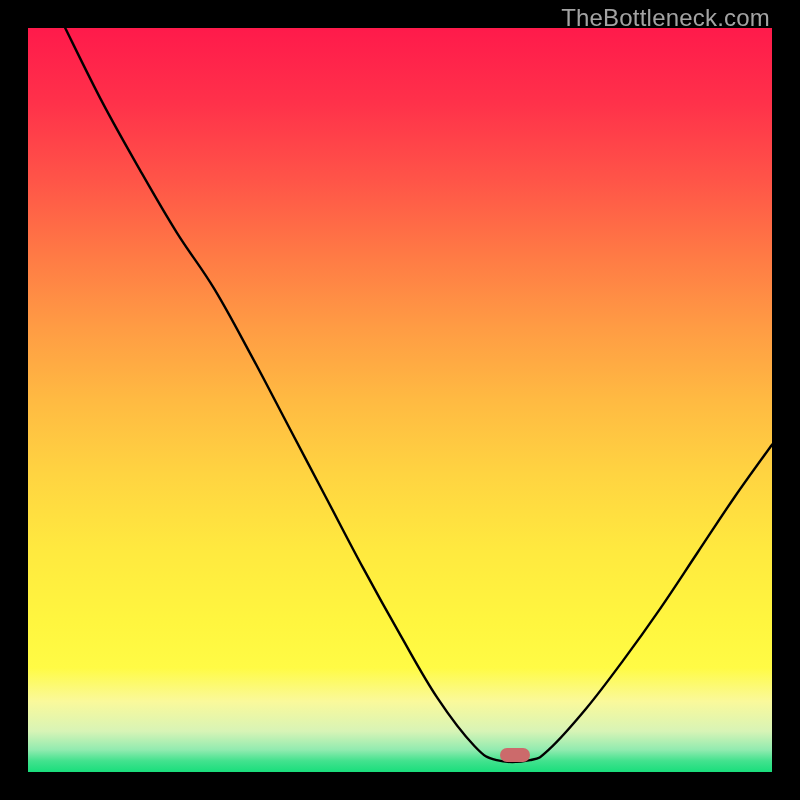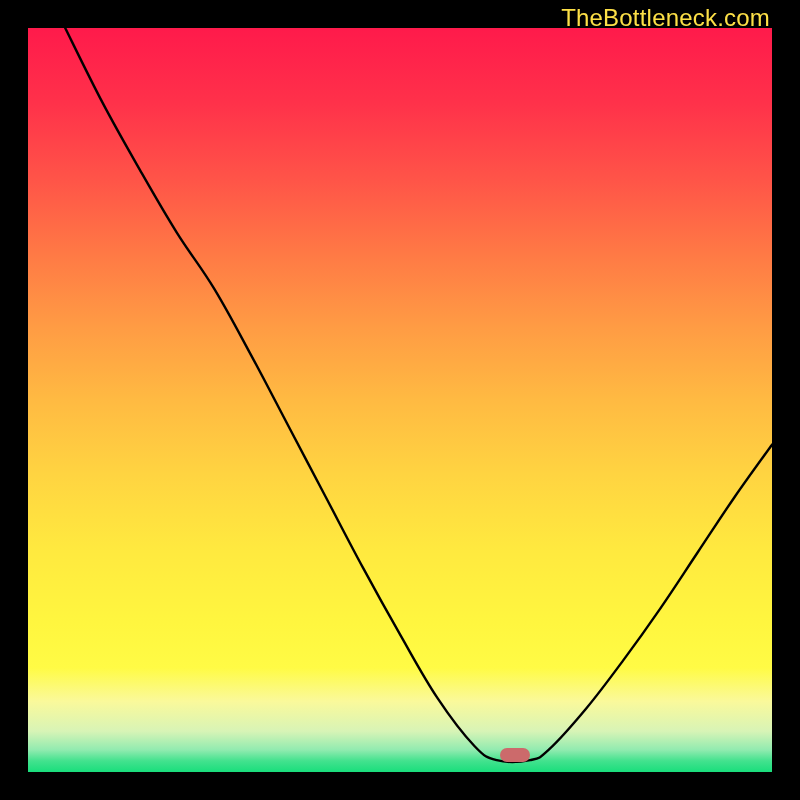--- a/index.html
+++ b/index.html
@@ -22,21 +22,21 @@
     position: absolute;
     top: 0;
     left: 0;
     width: 744px;
     height: 744px;
   }
   .watermark {
     position: absolute;
     top: 4px;
     right: 30px;
-    color: #fde047;
+    color: #a3a3a3;
     font-family: Arial, Helvetica, sans-serif;
     font-size: 24px;
     letter-spacing: 0.2px;
   }
   .marker {
     position: absolute;
     width: 30px;
     height: 14px;
     border-radius: 7px;
     background: #cc6a6b;

